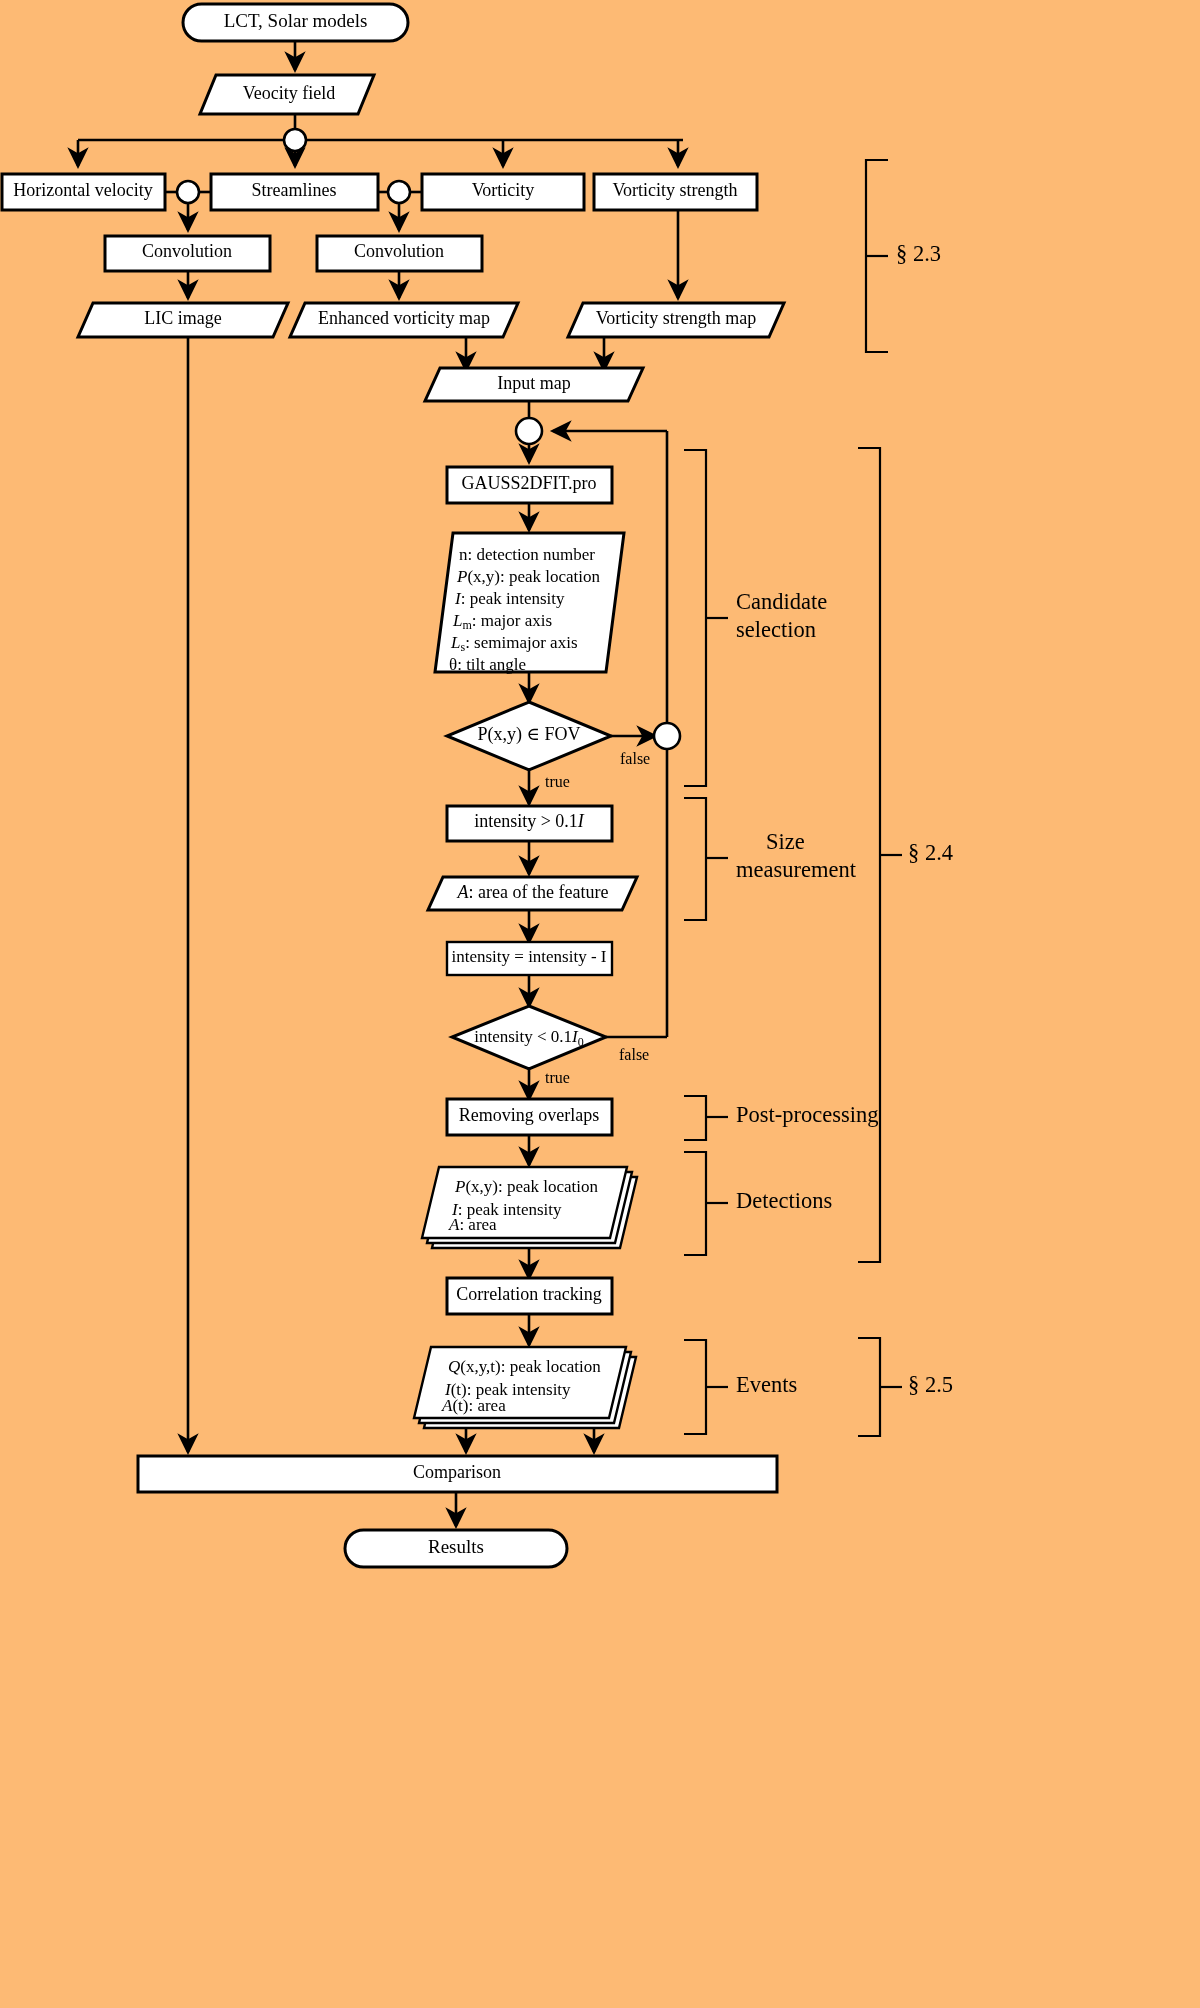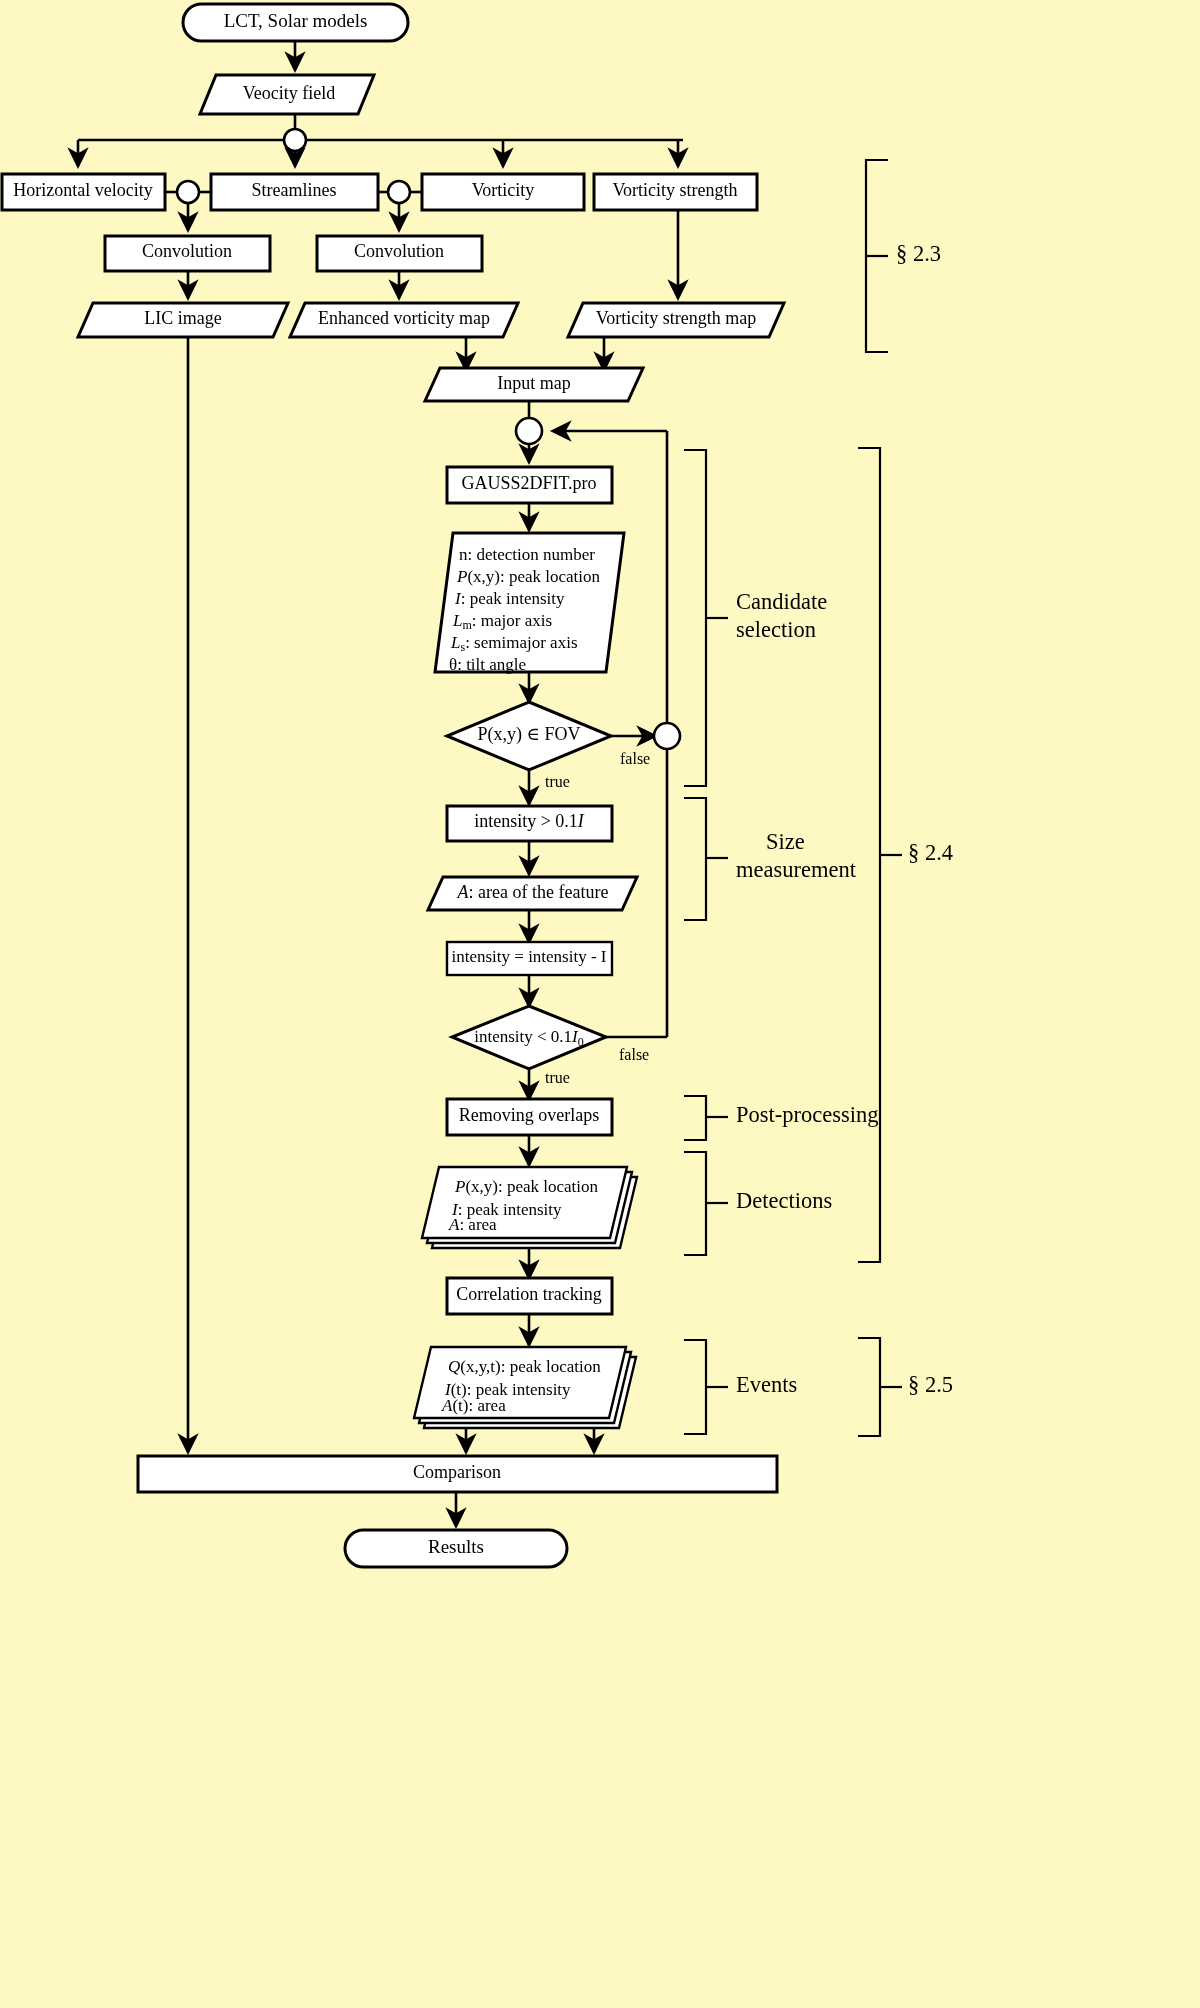--- a/index.html
+++ b/index.html
@@ -1,17 +1,17 @@
 <!DOCTYPE html>
 <html><head>
 <meta charset="utf-8">
 <style>
   html,body{margin:0;padding:0;background:#ffffff;}
   body{font-family:"Liberation Serif","DejaVu Serif",serif;color:#000;}
-  #stage{position:relative;width:1200px;height:2008px;overflow:hidden;background:#fef9c3;}
+  #stage{position:relative;width:1200px;height:2008px;overflow:hidden;background:#fdba74;}
   svg#flow{position:absolute;left:0;top:0;width:1200px;height:2008px;}
   .nodetext{font-family:"Liberation Serif","DejaVu Serif",serif;fill:#000;}
   .shape{fill:#ffffff;stroke:#000000;stroke-width:3;}
   .shape-thin{fill:#ffffff;stroke:#000000;stroke-width:2.4;}
   .line{stroke:#000000;stroke-width:2.6;fill:none;}
   .bracket{stroke:#000000;stroke-width:2.2;fill:none;}
   .conn{fill:#ffffff;stroke:#000000;stroke-width:2.6;}
   text{dominant-baseline:middle;}
   .t17{font-size:17px;}
   .t18{font-size:18px;}

